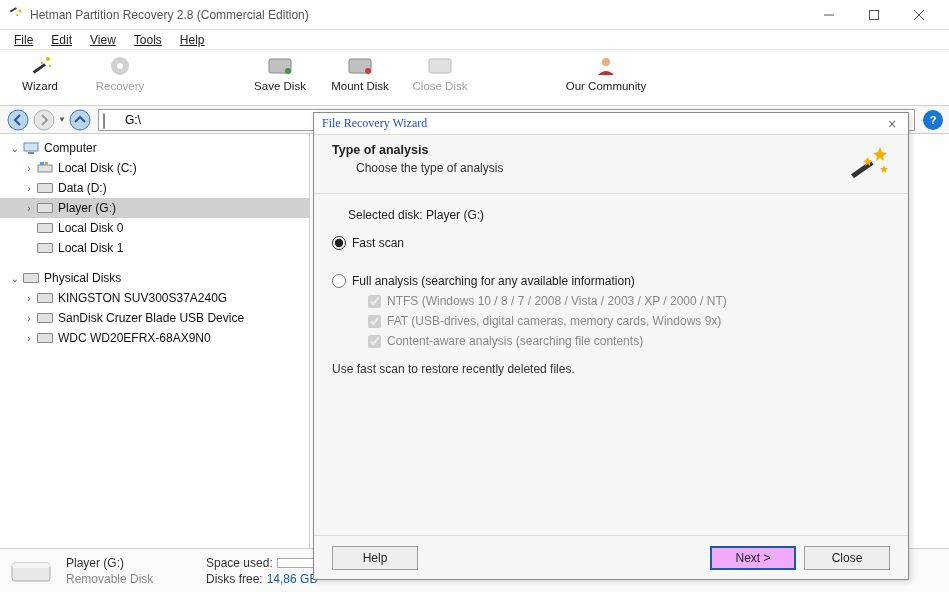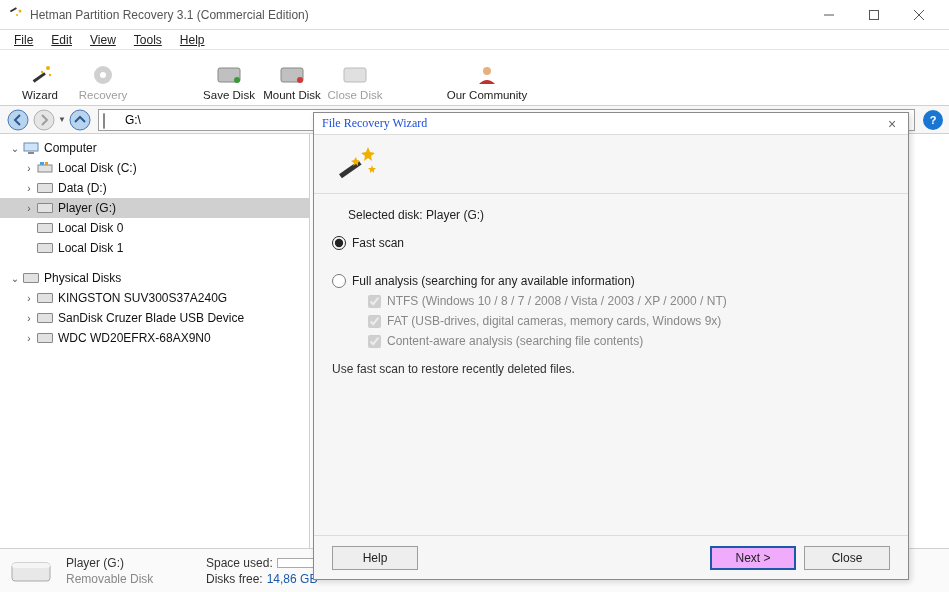--- a/index.html
+++ b/index.html
@@ -9,21 +9,21 @@
 .titlebar { height: 30px; background: #fff; border-bottom: 1px solid #ddd; display: flex; align-items: center; padding: 0 8px; }
 .titlebar .app-icon { width: 16px; height: 16px; margin-right: 6px; }
 .titlebar .title { flex: 1; color: #555; }
 .titlebar .winbtn { width: 45px; height: 28px; display: flex; align-items: center; justify-content: center; color: #666; }
 
 
 .menubar { height: 20px; display: flex; align-items: center; padding: 0 6px; gap: 2px; border-bottom: 1px solid #e5e5e5; }
 .menubar .menuitem { padding: 2px 8px; color: #222; text-decoration: underline; }
 
 
-.toolbar { height: 56px; display: flex; align-items: flex-end; padding: 2px 10px 2px 10px; gap: 3px; border-bottom: 1px solid #d0d0d0; }
+.toolbar { height: 56px; display: flex; padding: 2px 10px 2px 10px; gap: 20px; border-bottom: 1px solid #d0d0d0; }
 .toolbtn { display: flex; flex-direction: column; align-items: center; width: 60px; padding: 2px 0; }
 .toolbtn.wide { width: 92px; }
 .toolbtn .ticon { width: 32px; height: 24px; display: flex; align-items: center; justify-content: center; }
 .toolbtn .tlabel { margin-top: 2px; color: #222; font-size: 11.5px; white-space: nowrap; }
 .toolbtn.disabled .tlabel { color: #9e9e9e; }
 
 
 .navbar { height: 28px; display: flex; align-items: center; padding: 2px 6px; border-bottom: 1px solid #d0d0d0; background: #f7f7f7; }
 .navbtn { width: 24px; height: 24px; display: flex; align-items: center; justify-content: center; margin-right: 2px; }
 .addrwrap { flex: 1; display: flex; align-items: center; height: 22px; background: #fff; border: 1px solid #9e9e9e; margin: 0 4px; padding: 0 4px; }
@@ -84,21 +84,21 @@
 <body>
 
 <div class="titlebar">
   <span class="app-icon">
     <svg width="16" height="16" viewBox="0 0 16 16">
         <rect x="2" y="2" width="7" height="2" fill="#333" transform="rotate(-30 5 3)"></rect>
         <circle cx="12" cy="4" r="1.5" fill="#f0b000"></circle>
         <circle cx="9" cy="8" r="1" fill="#f0b000"></circle>
       </svg>
   </span>
-  <span class="title">Hetman Partition Recovery 3.1 (Commercial Edition)</span>
+  <span class="title">Hetman Partition Recovery 2.8 (Commercial Edition)</span>
   <div class="winbtn">
       <svg width="10" height="10">
         <line x1="0" y1="5" x2="10" y2="5" stroke="#555" stroke-width="1"></line>
       </svg>
     </div>
   <div class="winbtn">
       <svg width="10" height="10">
         <rect x="0.5" y="0.5" width="9" height="9" fill="none" stroke="#555" stroke-width="1"></rect>
       </svg>
     </div>
@@ -322,20 +322,24 @@
     <span class="svalue">31 262 720</span>
   </div>
 </div>
 
 <div class="dialog">
   <div class="dlg-title">
     <span class="dtxt">File Recovery Wizard</span>
     <span class="dclose">×</span>
   </div>
   <div class="dlg-header">
+    <div class="dhtxt">
+      <div class="dh1">Type of analysis</div>
+      <div class="dh2">Choose the type of analysis</div>
+    </div>
     <span class="dhicon"><svg width="46" height="40" viewBox="0 0 46 40">
           <rect x="6" y="24" width="24" height="5" fill="#333" transform="rotate(-35 18 26)"></rect>
           <polygon points="36,4 38,9 43,10 39,13 40,18 36,15 32,18 33,13 29,10 34,9" fill="#f0b000"></polygon>
           <polygon points="24,14 25,17 28,18 26,20 26,23 24,21 21,23 22,20 19,18 22,17" fill="#f0b000"></polygon>
           <polygon points="40,22 41,25 44,25 42,27 42,30 40,28 38,30 38,27 36,25 39,25" fill="#f0b000"></polygon>
         </svg></span>
   </div>
   <div class="dlg-sep"></div>
   <div class="dlg-body">
     <div class="selected-line">Selected disk: Player (G:)</div>

